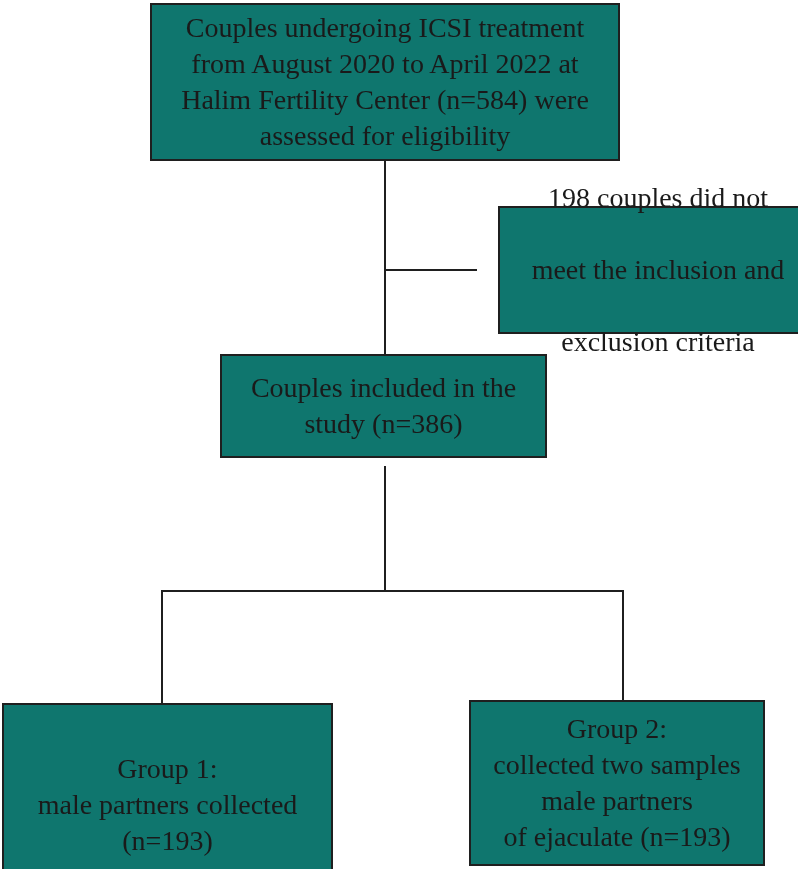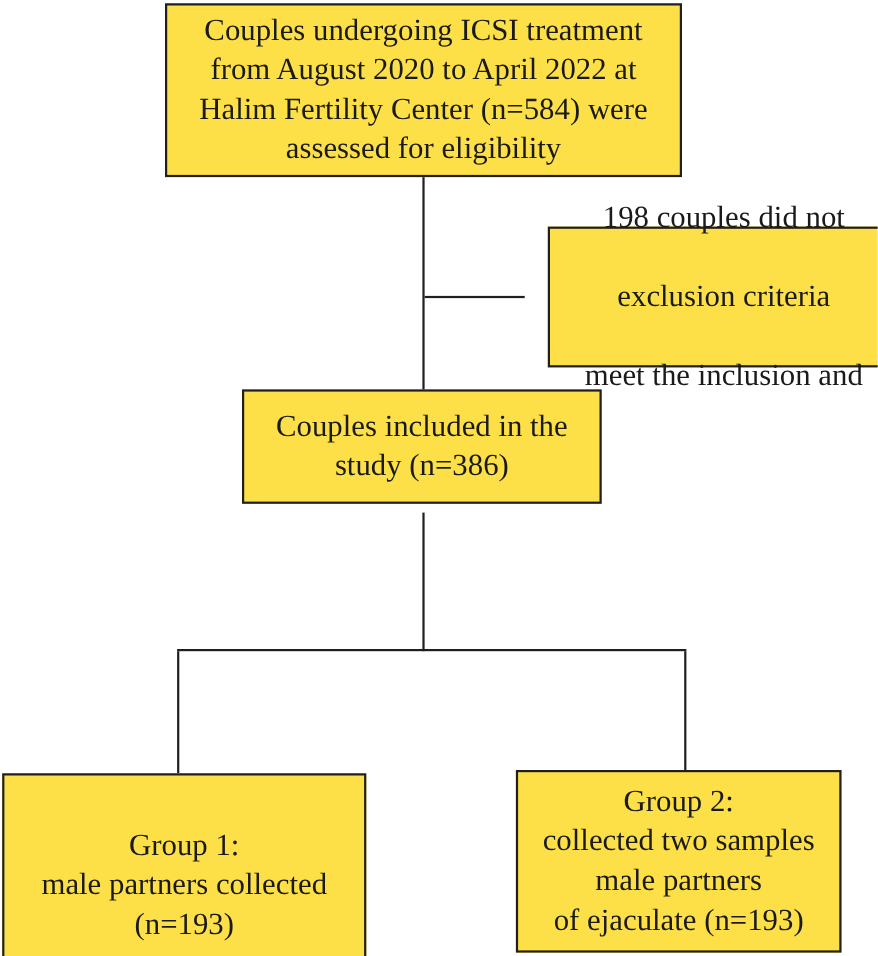--- a/index.html
+++ b/index.html
@@ -13,21 +13,21 @@
     height: 869px;
     background: #ffffff;
     overflow: hidden;
     font-family: "Liberation Serif", "DejaVu Serif", serif;
     color: #1a1a1a;
   }
   .node {
     position: absolute;
     box-sizing: border-box;
     border: 2px solid #1f1f1f;
-    background: #fde047;
+    background: #0f766e;
     display: flex;
     flex-direction: column;
     justify-content: center;
     align-items: center;
     text-align: center;
     font-size: 28px;
     line-height: 36px;
   }
   .node .tline {
     white-space: nowrap;
@@ -64,22 +64,22 @@
 
   <div class="node" id="box-eligibility">
     <div class="tline">Couples undergoing ICSI treatment</div>
     <div class="tline">from August 2020 to April 2022 at</div>
     <div class="tline">Halim Fertility Center (n=584) were</div>
     <div class="tline">assessed for eligibility</div>
   </div>
 
   <div class="node" id="box-excluded">
     <div class="tline">198 couples did not</div>
+    <div class="tline">meet the inclusion and</div>
     <div class="tline">exclusion criteria</div>
-    <div class="tline">meet the inclusion and</div>
   </div>
 
   <div class="node" id="box-included">
     <div class="tline">Couples included in the</div>
     <div class="tline">study (n=386)</div>
   </div>
 
   <div class="node" id="box-group1">
     <div class="tline">Group 1:</div>
     <div class="tline">male partners collected</div>

